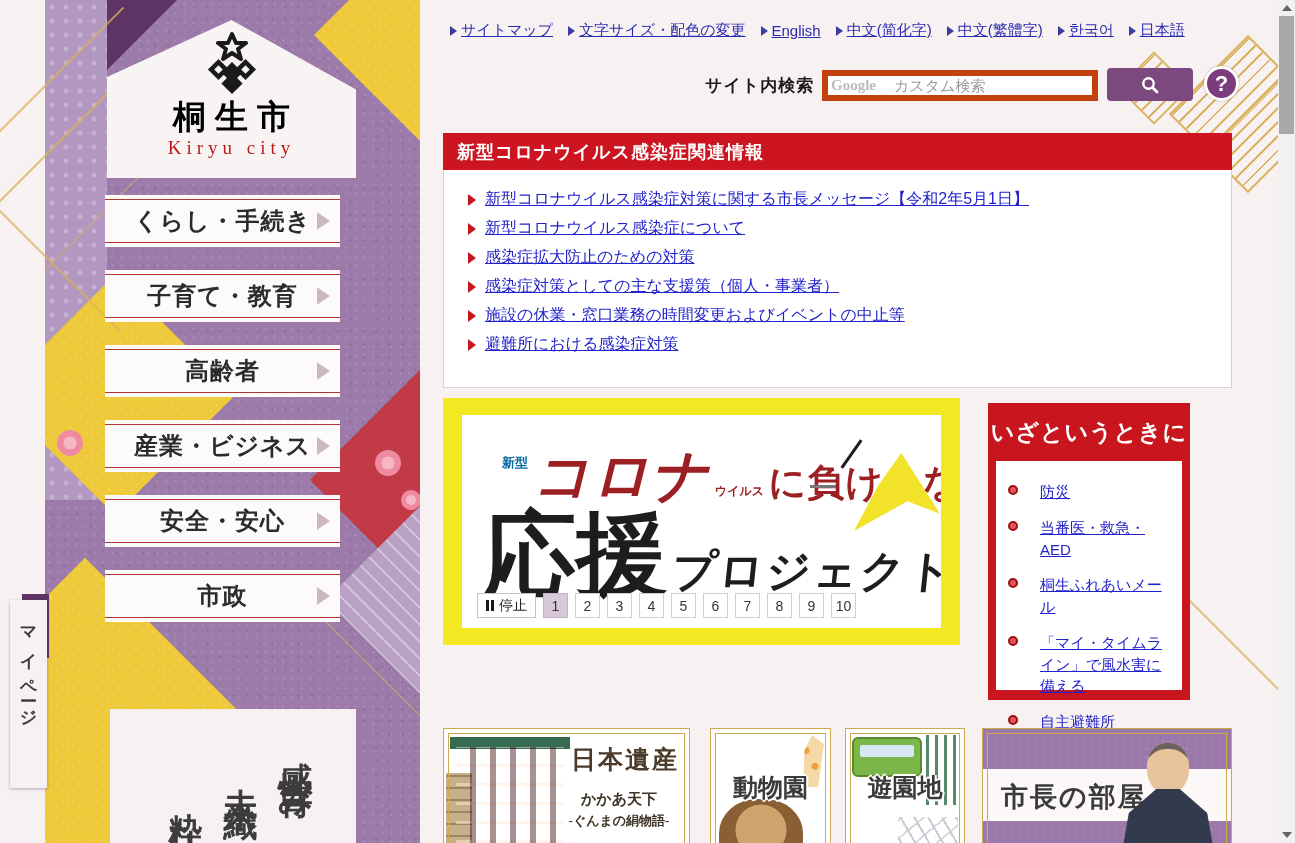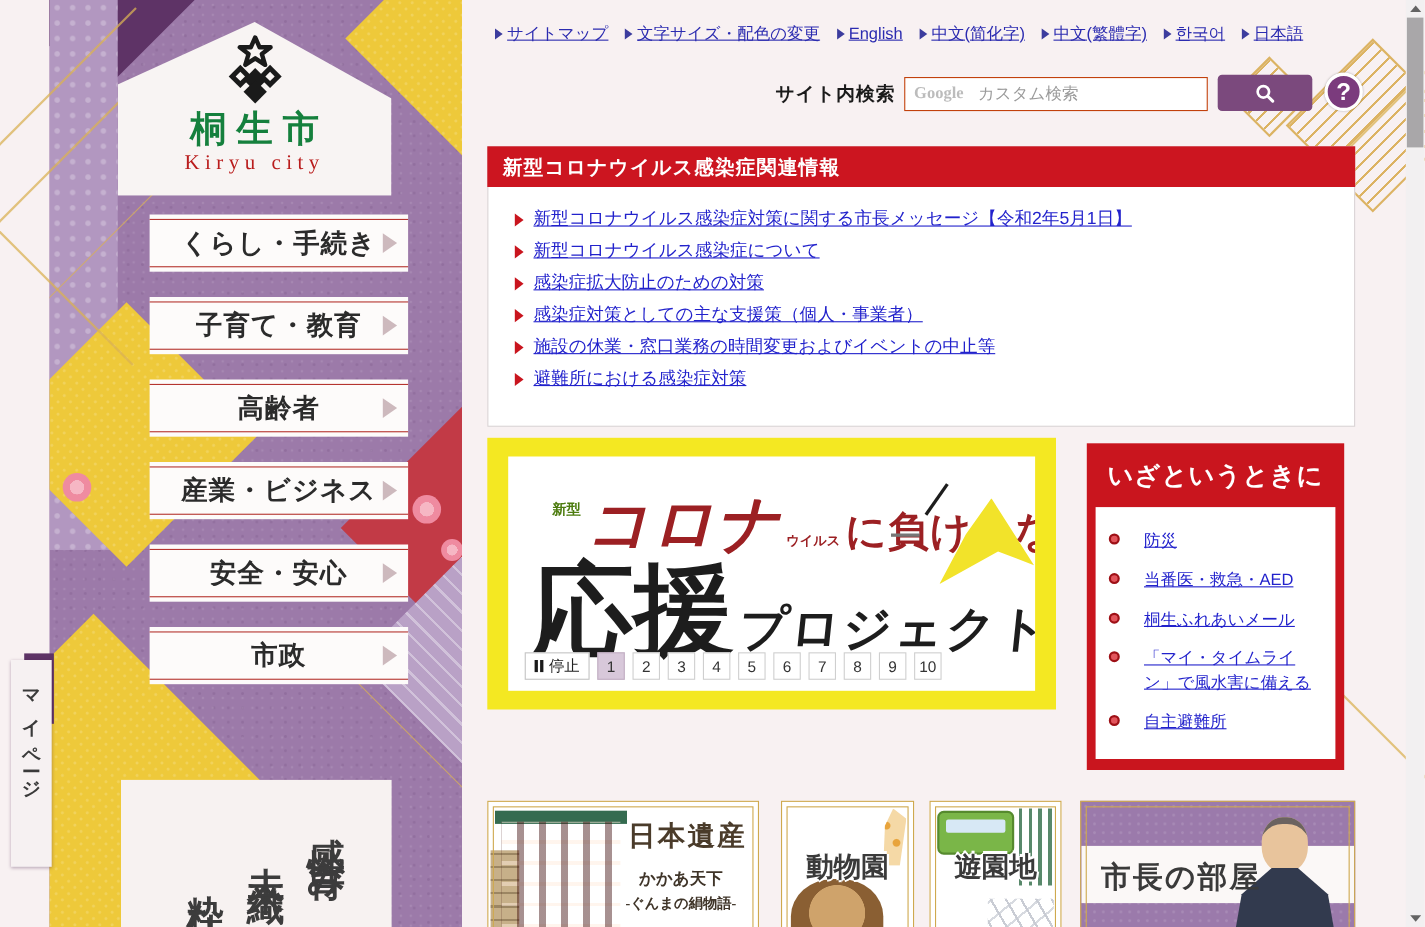--- a/index.html
+++ b/index.html
@@ -36,24 +36,24 @@
     background-image:repeating-linear-gradient(0deg,rgba(255,255,255,.35) 0 2px, transparent 2px 12px); }
   .hatch-diamond { position:absolute; transform:rotate(45deg);
     border:2px solid #d7a94b;
     background:repeating-linear-gradient(90deg,#d7a94b 0 2px, transparent 2px 10px); opacity:.85; }
   
   .logo-panel { position:absolute; left:107px; top:20px; width:249px; height:158px;
     background:#f8f4f3; clip-path:polygon(0 36%, 50% 0, 100% 44%, 100% 100%, 0 100%);
     text-align:center; z-index:3; }
   .crest { margin-top:12px; }
   .city-ja { font-family:"Liberation Serif", serif; font-size:33px; font-weight:bold;
-    letter-spacing:9px; color:#15803d; line-height:1.05; text-indent:9px; }
+    letter-spacing:9px; color:#000000; line-height:1.05; text-indent:9px; }
   .city-en { font-family:"Liberation Serif", serif; font-size:19px; letter-spacing:5px;
     color:#b91c1c; margin-top:2px; }
-  .menu { position:absolute; left:136px; top:195px; width:235px; z-index:3; }
+  .menu { position:absolute; left:105px; top:195px; width:235px; z-index:3; }
   .mbtn { position:relative; height:52px; margin-bottom:23px; background:#fdfbfa;
     display:flex; align-items:center; justify-content:center; cursor:pointer; }
   .mbtn::before, .mbtn::after { content:""; position:absolute; left:0; right:0; height:1px; background:#b5342f; }
   .mbtn::before { top:4px; } .mbtn::after { bottom:4px; }
   .mbtn .mlabel { font-size:24px; font-weight:bold; color:#2b2b2b;
     font-family:"Liberation Serif", serif; letter-spacing:1px; }
   .mbtn .marrow { position:absolute; right:10px; width:0; height:0;
     border-left:13px solid #cdb9bd; border-top:9px solid transparent; border-bottom:9px solid transparent; }
   .mypage-back { position:absolute; left:22px; top:594px; width:27px; height:64px; background:#5e3366; z-index:2; }
   .mypage { position:absolute; left:10px; top:600px; width:37px; height:188px; background:#f6f1f2;
@@ -70,21 +70,21 @@
   .topnav { position:absolute; top:21px; left:450px; width:790px; display:flex; gap:15px; z-index:4; }
   .topnav .item { display:flex; align-items:center; gap:4px; }
   .chev { width:0; height:0; border-left:7px solid #3c3c9e; border-top:5px solid transparent;
     border-bottom:5px solid transparent; flex:none; }
   .chev.red { border-left-color:#c9151e; border-left-width:8px; border-top-width:6px; border-bottom-width:6px; }
   a.navlink { font-size:15px; color:#2b2bb0; text-decoration:underline; cursor:pointer; }
   
   .searchrow { position:absolute; top:66px; left:443px; width:797px; height:36px; z-index:4; }
   .search-label { position:absolute; left:262px; top:8px; font-size:17px; font-weight:bold; color:#1a1a1a; letter-spacing:1px; }
   .search-input { position:absolute; left:379px; top:4px; width:276px; height:31px;
-    border:1px solid #c2410c; background:#fff; font-size:15px; color:#333; padding:0 8px 0 66px; }
+    border:6px solid #c2410c; background:#fff; font-size:15px; color:#333; padding:0 8px 0 66px; }
   .search-input::placeholder { color:#9a9a9a; }
   .google-brand { position:absolute; left:388px; top:11px; font-size:15px; color:#bcbcbc;
     font-family:"Liberation Serif", serif; font-weight:bold; pointer-events:none; }
   .search-btn { position:absolute; left:664px; top:2px; width:86px; height:33px; background:#7b497d;
     border:none; border-radius:4px; cursor:pointer; display:flex; align-items:center; justify-content:center; }
   .help-btn { position:absolute; left:761px; top:0; width:35px; height:35px; border-radius:50%;
     background:#7b3b7d; border:3px solid #fff; color:#fff; font-size:22px; font-weight:bold;
     display:flex; align-items:center; justify-content:center; cursor:pointer;
     box-shadow:0 0 2px rgba(0,0,0,.3); }
   
@@ -93,41 +93,41 @@
   .covid-header { height:37px; background:#cc1520; display:flex; align-items:center; padding-left:14px;
     margin:-1px -1px 0 -1px; }
   .covid-header span { color:#fff; font-size:18px; font-weight:bold; letter-spacing:1px; }
   .covid-list { padding:15px 10px 28px 24px; }
   .covid-item { display:flex; align-items:center; gap:9px; height:29px; }
   a.covid-link { font-size:16px; color:#2222cc; text-decoration:underline; cursor:pointer; }
   
   .carousel { position:absolute; left:443px; top:398px; width:517px; height:247px; background:#f4e822; z-index:3; }
   .car-inner { position:absolute; left:19px; top:17px; right:19px; bottom:17px; background:#fff; overflow:hidden; }
   .car-line1 { position:absolute; left:40px; top:24px; white-space:nowrap; }
-  .t-shingata { font-size:13px; font-weight:bold; color:#4d7c0f; vertical-align:28px; }
+  .t-shingata { font-size:13px; font-weight:bold; color:#0369a1; vertical-align:28px; }
   .t-corona { font-size:56px; font-weight:900; color:#9c2023; letter-spacing:2px; font-style:italic; }
   .t-virus { font-size:12px; font-weight:bold; color:#9c2023; }
   .t-makeruna { font-size:37px; font-weight:900; color:#9c2023; letter-spacing:1px; }
   .car-line2 { position:absolute; left:22px; top:78px; white-space:nowrap; }
   .t-ouen { font-family:"Liberation Serif", serif; font-size:92px; font-weight:900; color:#1d1d1d; }
   .t-project { font-size:44px; font-weight:900; color:#1d1d1d; display:inline-block; transform:skewX(-6deg); letter-spacing:2px; }
   .car-slash { position:absolute; left:388px; top:22px; width:3px; height:34px; background:#1d1d1d; transform:rotate(35deg); }
   .car-dash { position:absolute; left:348px; top:70px; width:26px; height:3px; background:#777; }
   .car-arrow { position:absolute; left:392px; top:38px; width:86px; height:78px; background:#f2e32a;
     clip-path:polygon(55% 0, 100% 78%, 62% 62%, 0 100%, 28% 42%); }
   .pager { position:absolute; left:15px; bottom:10px; display:flex; gap:7px; align-items:center; }
   .stop-btn { height:25px; padding:0 8px; background:#fff; border:1px solid #c4c4c4; display:flex;
     align-items:center; gap:5px; font-size:14px; color:#222; cursor:pointer; }
   .pause-bars { display:flex; gap:2px; }
   .pause-bars i { width:3px; height:11px; background:#1a1a1a; }
   .pgbtn { width:25px; height:25px; background:#fff; border:1px solid #cfcfcf; font-size:14px;
     color:#333; display:flex; align-items:center; justify-content:center; cursor:pointer; }
   .pgbtn.active { background:#d8c8da; border-color:#c2b0c4; }
   
-  .emergency { position:absolute; left:988px; top:403px; width:234px; height:297px; background:#c9151e; z-index:3; }
+  .emergency { position:absolute; left:988px; top:403px; width:202px; height:297px; background:#c9151e; z-index:3; }
   .em-title { text-align:center; color:#fff; font-size:23px; font-weight:bold; letter-spacing:1px; padding-top:14px; }
   .em-panel { position:absolute; left:8px; right:8px; top:58px; bottom:10px; background:#fff; padding:20px 10px 10px 12px; }
   .em-item { display:flex; gap:22px; margin-bottom:14px; align-items:flex-start; line-height:1.45; }
   .bullet { flex:none; width:10px; height:10px; border-radius:50%; background:#e2555c;
     border:2px solid #9e1016; margin-top:4px; }
   a.em-link { font-size:15px; color:#2222cc; text-decoration:underline; cursor:pointer; }
   
   .banner { position:absolute; top:728px; height:140px; background:#fff; border:1px solid #cfa94e;
     cursor:pointer; z-index:3; overflow:hidden; }
   .banner::before { content:""; position:absolute; inset:4px; border:1px solid #cfa94e; pointer-events:none; z-index:5; }

